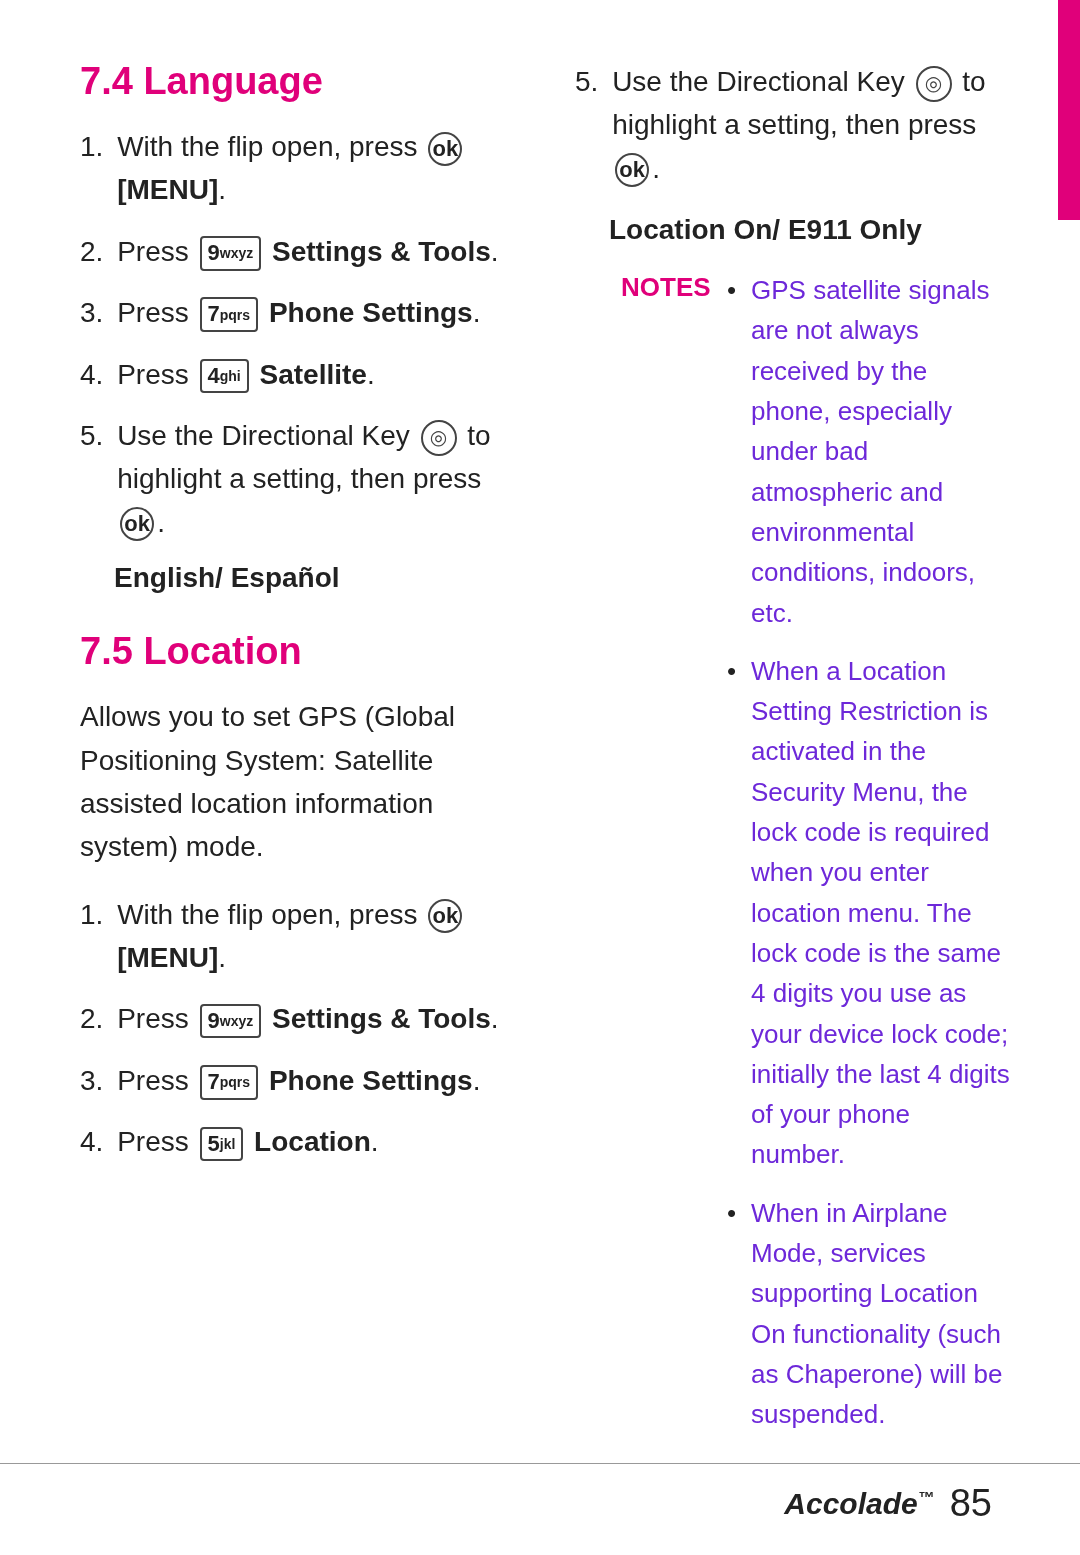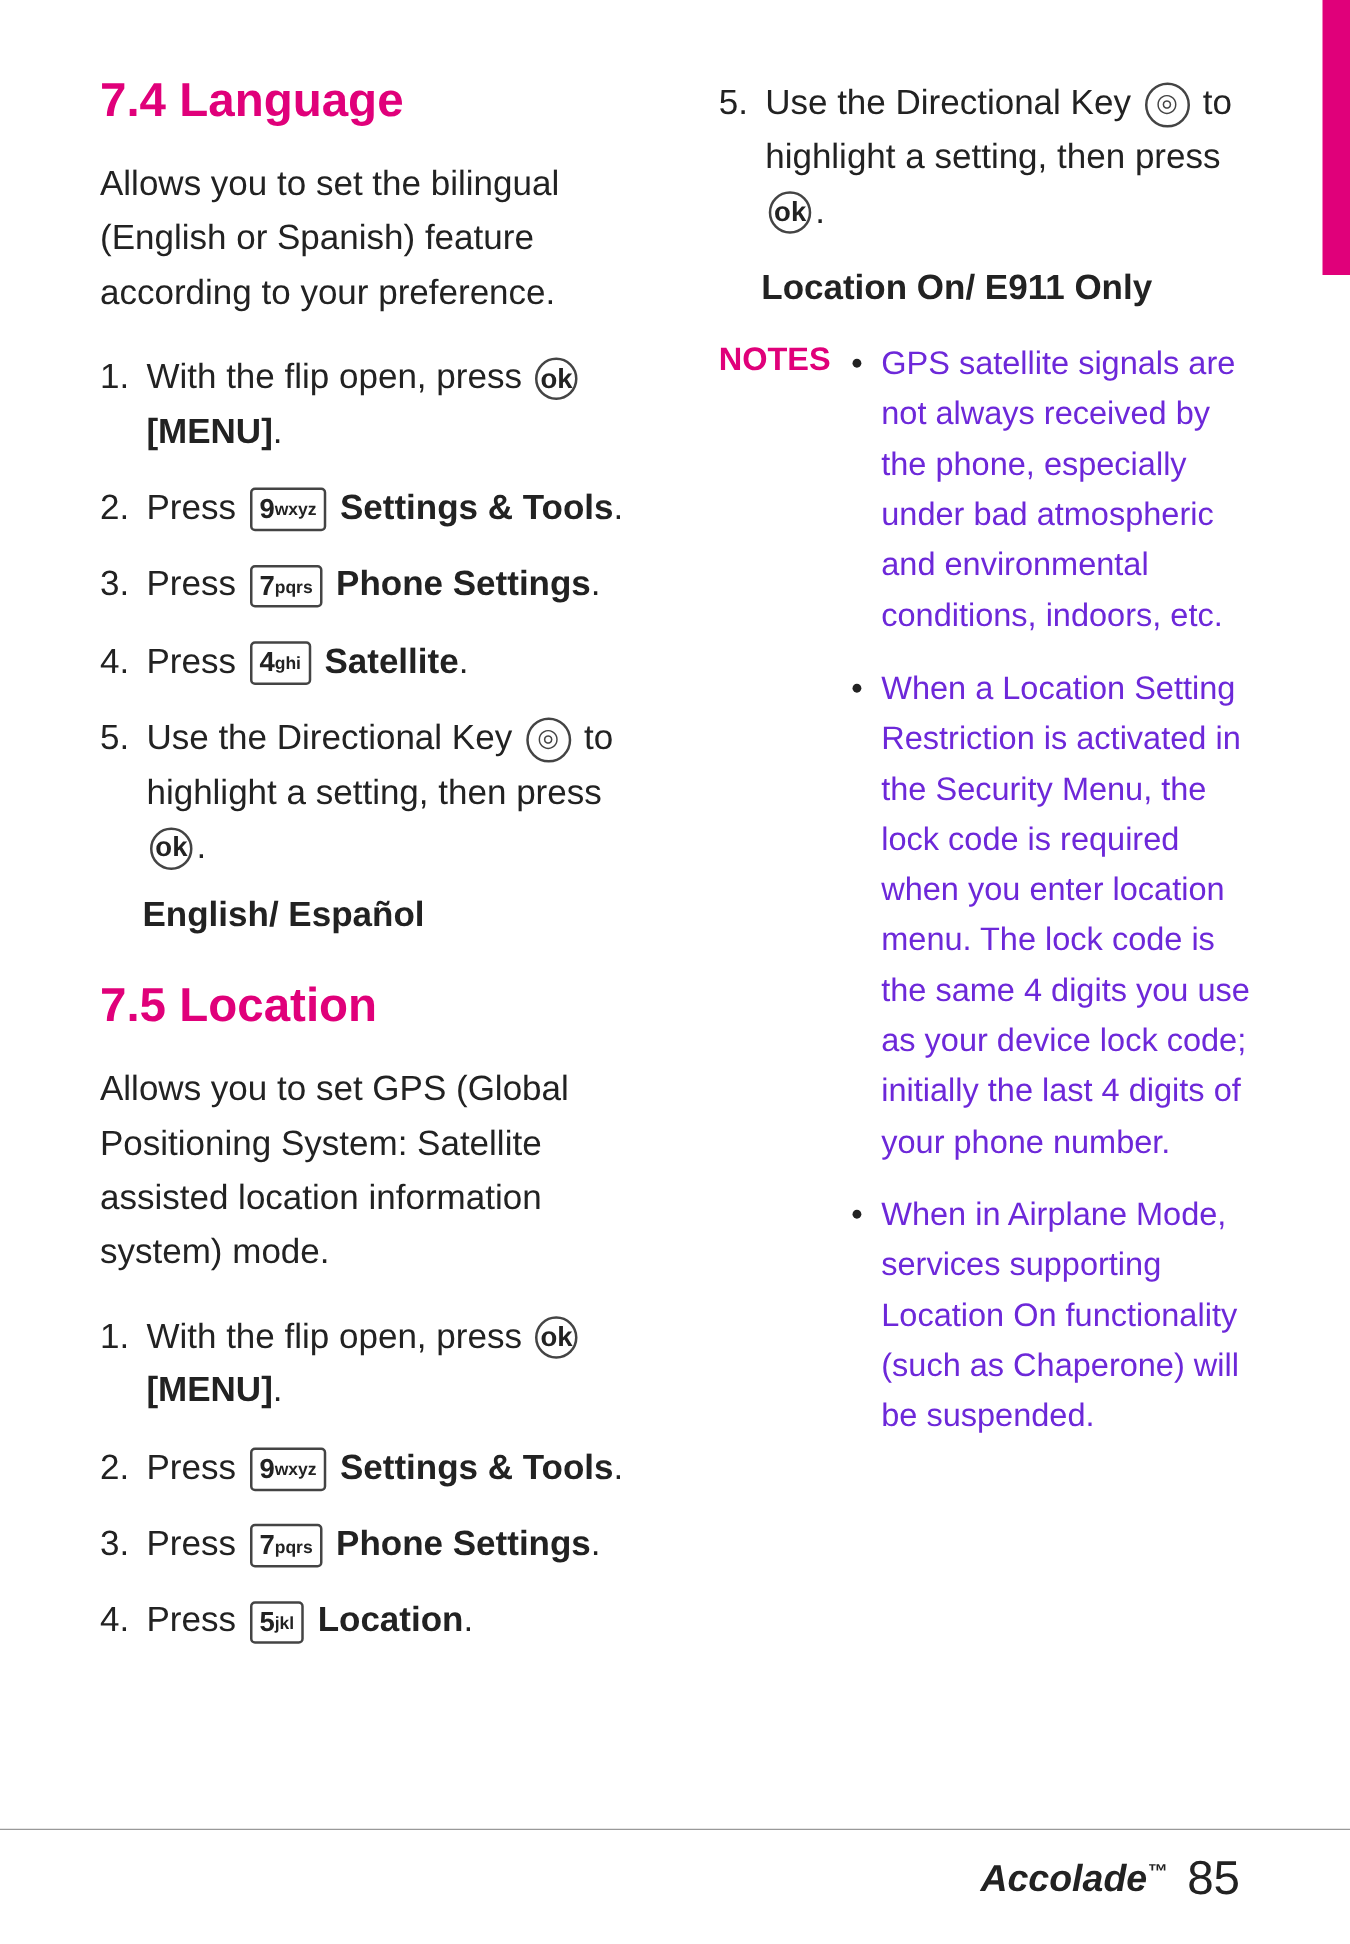--- a/index.html
+++ b/index.html
@@ -134,20 +134,21 @@
       margin-top: 10px;
       margin-bottom: 29px;
       margin-left: 34px;
     }
 
     .notes-block {
       display: flex;
       gap: 16px;
       margin-top: 8px;
       margin-bottom: 0;
+      margin-left: 46px;
     }
 
     .notes-label {
       font-size: 26px;
       font-weight: bold;
       color: #e0007a;
       flex-shrink: 0;
       min-width: 90px;
       padding-top: 2px;
     }
@@ -232,21 +233,20 @@
 <div class="page-container">
 
   <div class="accent-bar"></div>
 
   <div class="content-columns">
 
     <div class="left-col">
 
       <div class="section-gap">
         <div class="section-heading">7.4 Language</div>
-        <div class="section-body">Allows you to set the bilingual (English or Spanish) feature according to your preference.</div>
 
         <div class="step-item">
           <span class="step-num">1.&nbsp;</span>
           <span class="step-content">
             With the flip open, press <span class="ok-icon">ok</span> <span class="bold">[MENU]</span>.
           </span>
         </div>
 
         <div class="step-item">
           <span class="step-num">2.&nbsp;</span>

